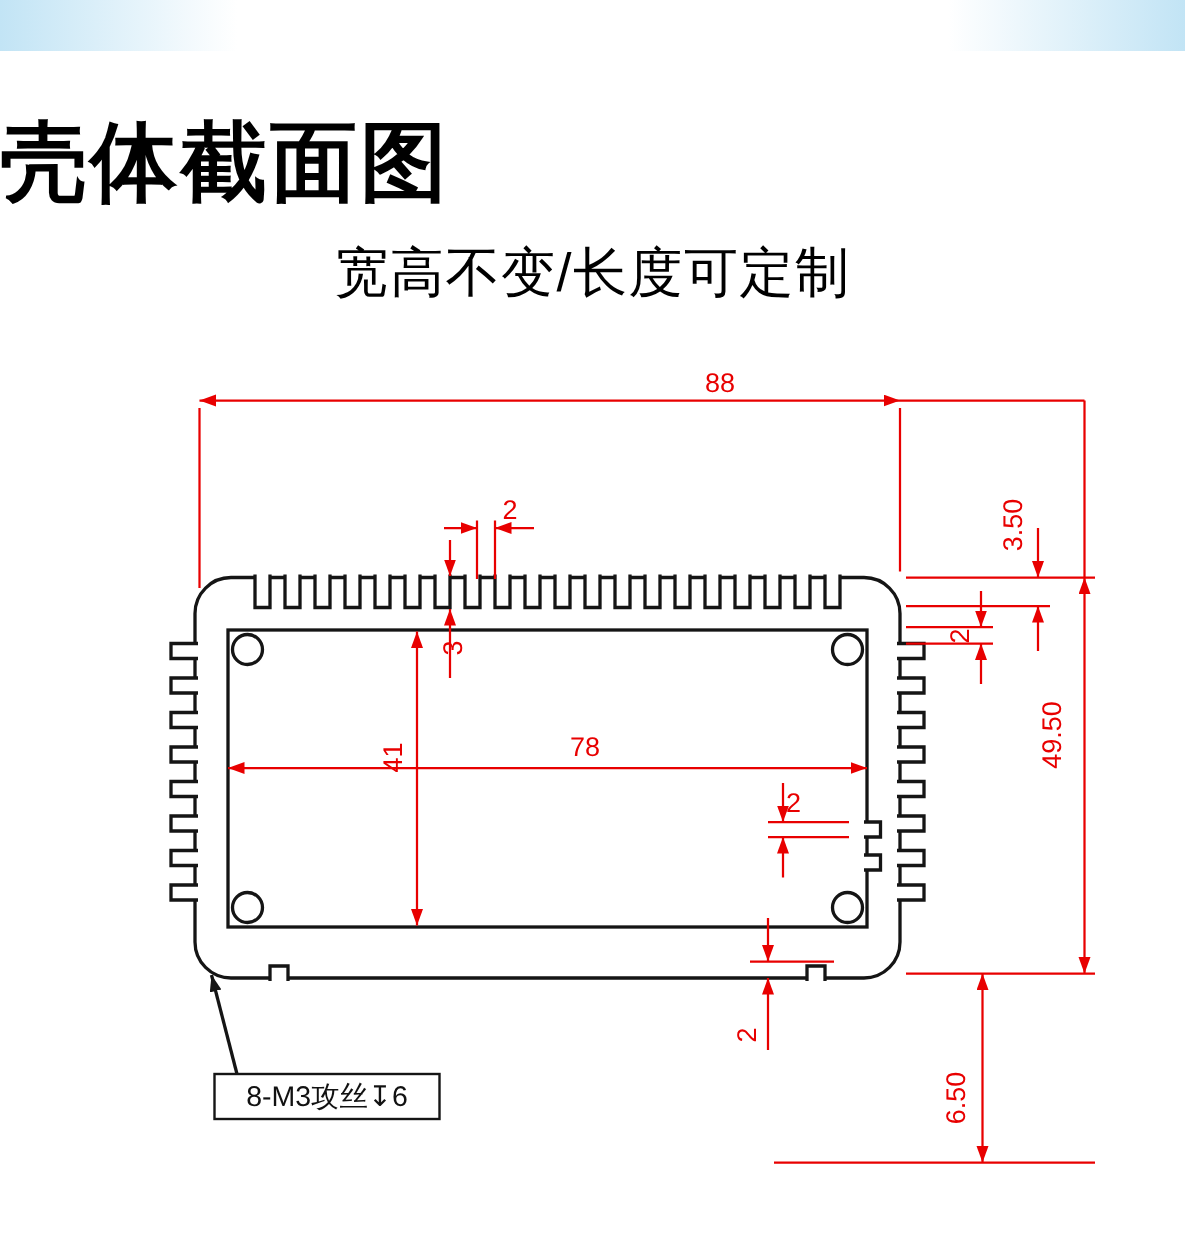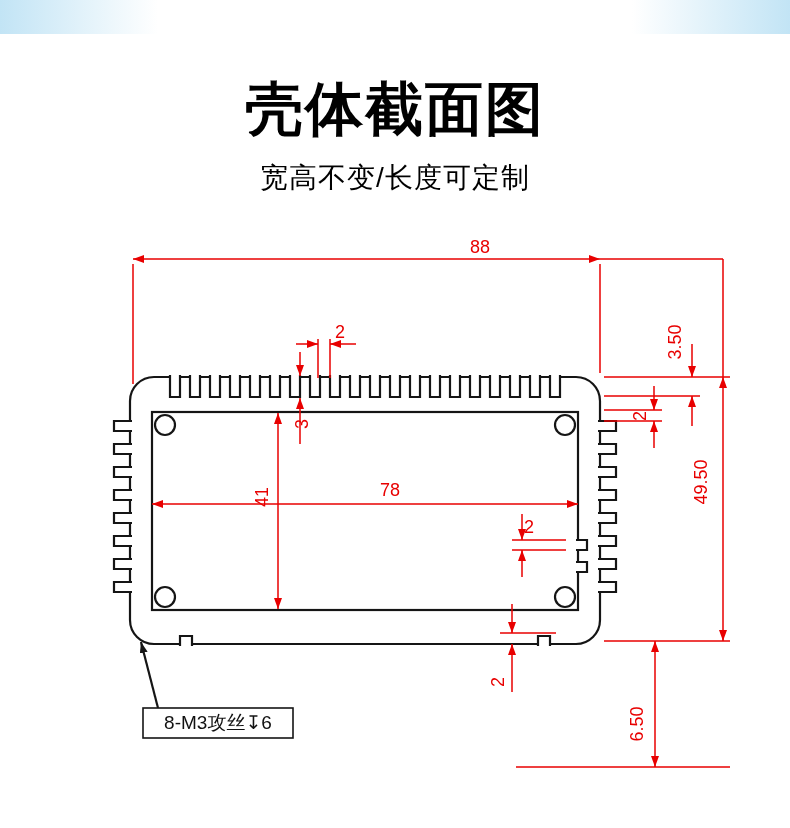--- a/index.html
+++ b/index.html
@@ -7,29 +7,28 @@
     width:790px;height:828px;background:#ffffff;
     font-family:"Liberation Sans", sans-serif;
     overflow:hidden;
   }
   .banner{
     height:34px;
     background:linear-gradient(90deg,#c2e4f5 0%,#ffffff 20%,#ffffff 80%,#c2e4f5 100%);
   }
   .title{
     margin:46px 0 0 0;
-    text-align:center;
     font-size:58px;line-height:1;
     font-weight:900;color:#000;
     letter-spacing:2px;
   }
   .subtitle{
     margin-top:26px;
     text-align:center;
-    font-size:28px;line-height:1;
+    font-size:36px;line-height:1;
     font-weight:500;color:#000;
     letter-spacing:1px;
   }
   svg.drawing{display:block;margin-top:48px;}
   
   .bk{stroke:#151515;stroke-width:2.2;fill:#ffffff;}
   .bkl{stroke:#151515;stroke-width:2.2;fill:none;}
   
   .dim{stroke:#e80000;stroke-width:1.5;fill:none;}
   .dt{fill:#e80000;font-size:18px;}

